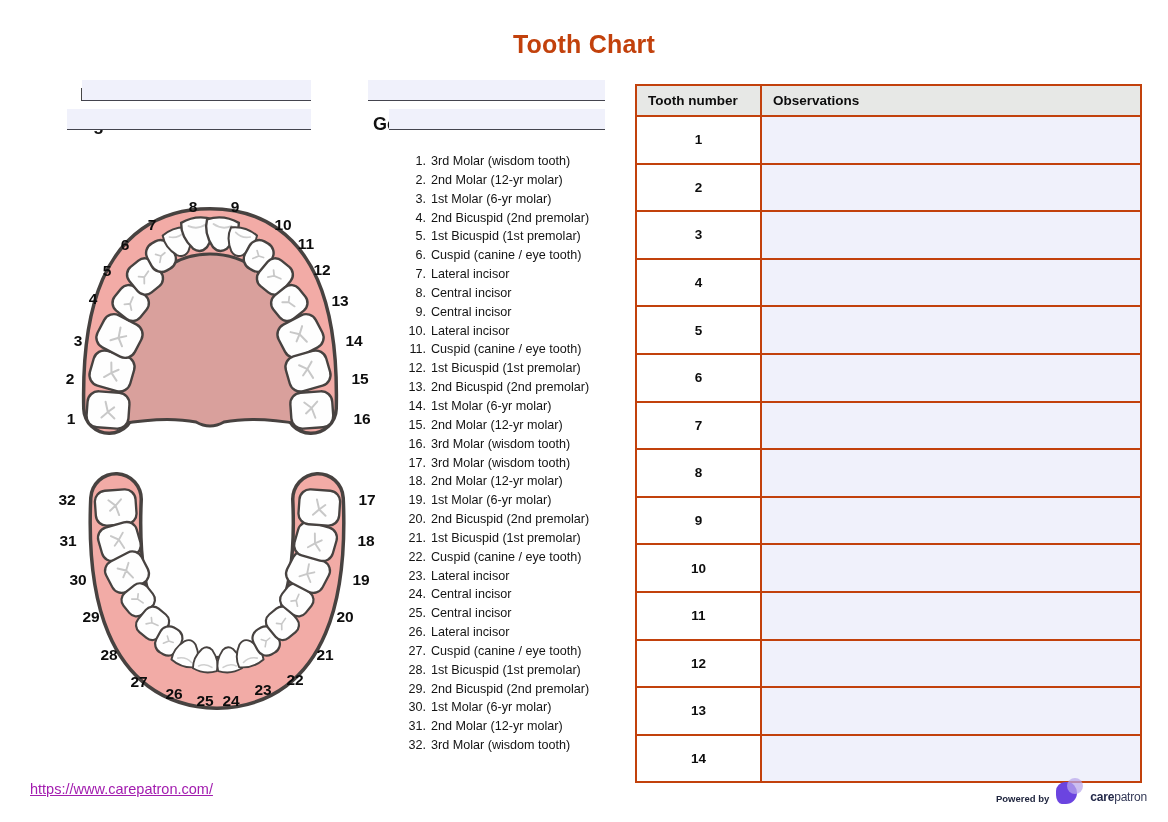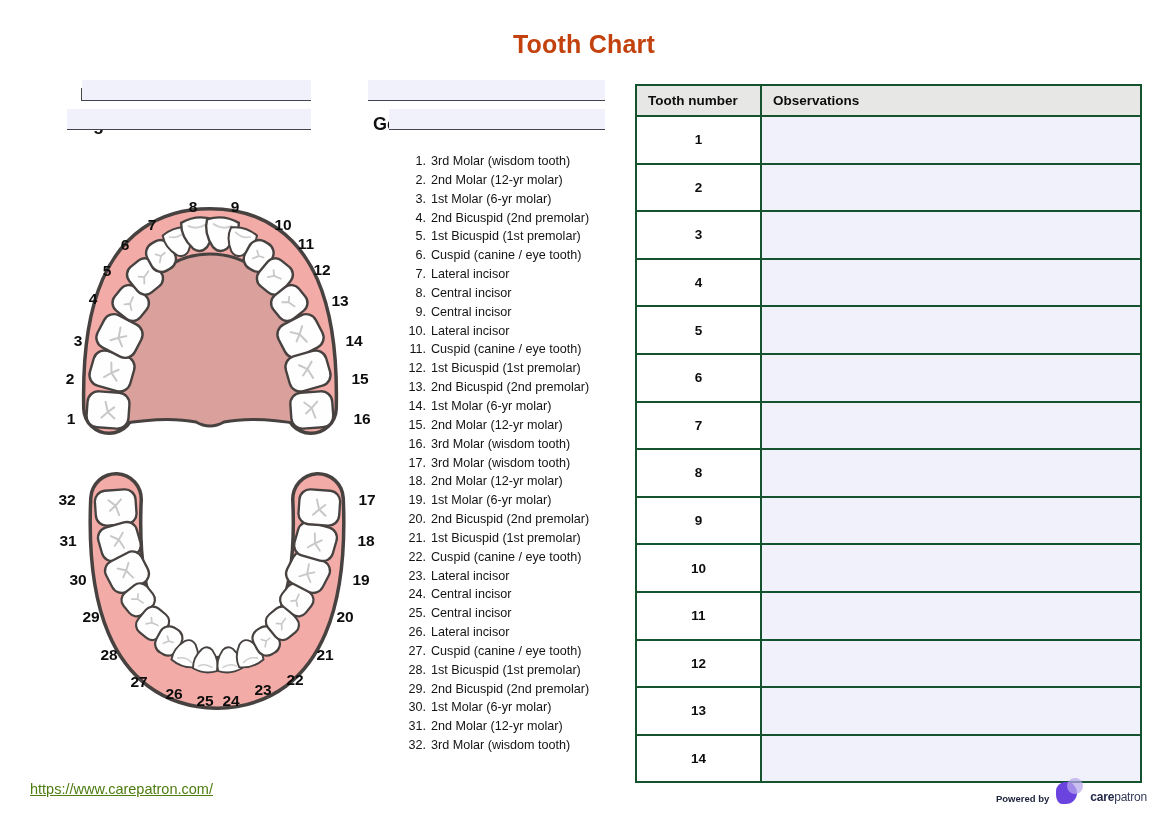--- a/index.html
+++ b/index.html
@@ -16,28 +16,28 @@
 
   
   .tooth-list{position:absolute;left:402px;top:152px;width:240px;}
   .tl-row{display:flex;line-height:18.85px;font-size:12.6px;color:#141414;}
   .tl-num{width:24px;text-align:right;margin-right:5px;flex:none;}
   .tl-label{white-space:nowrap;}
 
   
   .obs-table-wrap{position:absolute;left:635px;top:84px;width:507px;}
   table.obs{border-collapse:collapse;width:100%;table-layout:fixed;}
-  table.obs th,table.obs td{border:2px solid #14532d;}
+  table.obs th,table.obs td{border:2px solid #c2410c;}
   table.obs th{height:29px;background:#e7e8e6;font-size:13.5px;font-weight:bold;text-align:left;padding:0 0 0 11px;color:#0d0d0d;}
   th.col-num,td.td-num{width:112px;}
   td.td-num{height:43.6px;background:#ffffff;text-align:center;font-weight:bold;font-size:13.5px;color:#0d0d0d;}
   td.td-obs{background:#f0f1fb;}
 
   
-  .site-link{position:absolute;left:30px;top:781px;font-size:14.5px;color:#4d7c0f;text-decoration:underline;}
+  .site-link{position:absolute;left:30px;top:781px;font-size:14.5px;color:#a21caf;text-decoration:underline;}
   .powered{position:absolute;right:21px;top:778px;display:flex;align-items:flex-end;gap:7px;}
   .powered-label{font-size:9.5px;font-weight:bold;color:#20263f;}
   .logo-blob{position:relative;width:27px;height:26px;flex:none;}
   .blob-dark{position:absolute;left:0;top:4px;width:21px;height:22px;background:#6b44e0;border-radius:48% 52% 58% 30% / 45% 55% 55% 45%;}
   .blob-light{position:absolute;right:0;top:0;width:16px;height:16px;background:#b9a6ec;opacity:.72;border-radius:50%;}
   .brand{font-size:12px;color:#232949;letter-spacing:-0.2px;}
   .brand .b1{font-weight:800;}
   .brand .b2{font-weight:400;opacity:.92;}
 </style>
 </head>

